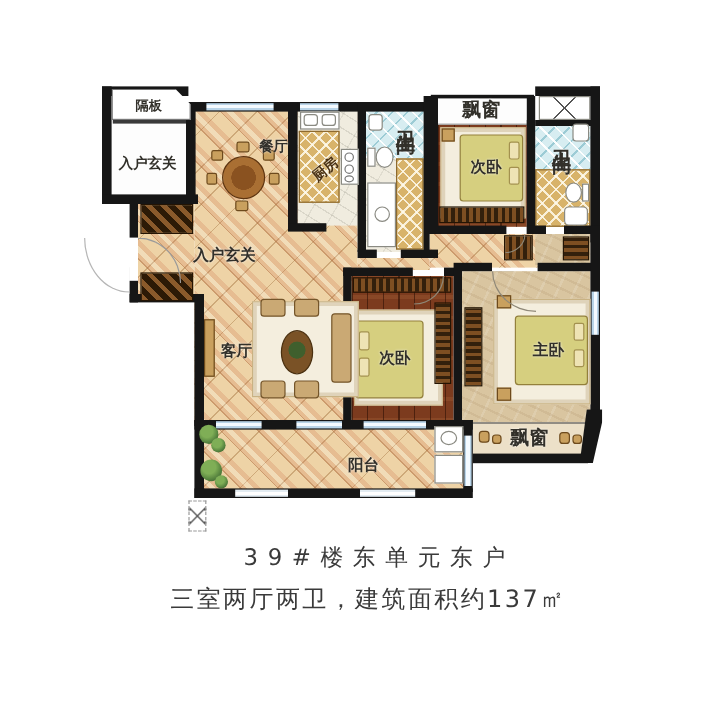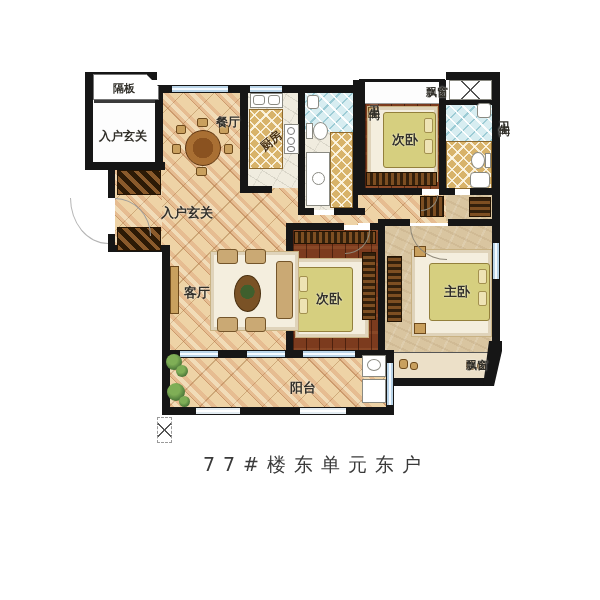--- a/index.html
+++ b/index.html
@@ -40,21 +40,21 @@
   .bed{background:#d6cf7f;border:1.5px solid #93803c;border-radius:3px;}
   .pillow{background:#eee3b4;border:1px solid #a3914f;border-radius:2px;}
   .fixture{background:#ffffff;border:1px solid #8a8a82;}
   .sofa{background:#caa974;border:1px solid #74552a;border-radius:3px;}
   .cab{background:#c9a05e;border:1px solid #6d4a1d;}
   .plant{border-radius:50%;background:radial-gradient(circle at 40% 35%,#7fae56 0 35%,#4e7a3a 70%,#35542a);}
   .arc{border:0;}
   .lbl{font-weight:600;font-size:12px;line-height:1;color:#32302a;transform:translate(-50%,-50%);
        white-space:nowrap;text-shadow:0 0 2px rgba(255,255,255,.85);}
   .lbl.big{font-size:13px;font-family:Liberation Serif, serif;}
-  .lbl.small{font-size:11px;margin-left:36px;}
+  .lbl.small{font-size:16px;}
   .lbl.vert{writing-mode:vertical-rl;text-orientation:upright;transform:translate(-50%,0);letter-spacing:2px;}
   .cap{left:0;right:0;text-align:center;color:#3a3a3a;font-weight:500;}
   .shaftX{background-image:
     linear-gradient(45deg, transparent calc(50% - .8px), #555 calc(50% - .8px) calc(50% + .8px), transparent calc(50% + .8px)),
     linear-gradient(-45deg, transparent calc(50% - .8px), #555 calc(50% - .8px) calc(50% + .8px), transparent calc(50% + .8px));}
 </style>
 </head>
 <body>
 
 <div id="stage">
@@ -226,15 +226,16 @@
   <div class="lbl small" style="left:401px;top:92px;">飘窗</div>
   <div class="lbl big" style="left:405px;top:139px;">次卧</div>
   <div class="lbl vert small" style="left:468px;top:112px;">卫生间</div>
   <div class="lbl big" style="left:187px;top:212px;">入户玄关</div>
   <div class="lbl big" style="left:197px;top:292px;">客厅</div>
   <div class="lbl big" style="left:329px;top:298px;">次卧</div>
   <div class="lbl big" style="left:457px;top:291px;">主卧</div>
   <div class="lbl small" style="left:441px;top:365px;">飘窗</div>
   <div class="lbl big" style="left:283px;top:387px;margin-left:20px;">阳台</div>
 
-  <div class="cap" style="top:452px;font-size:19px;letter-spacing:8px;padding-left:32px;">77#楼东单元东户</div>
+  <div class="cap" style="top:452px;font-size:19px;letter-spacing:8px;padding-left:32px;">39#楼东单元东户</div>
+  <div class="cap" style="top:486px;font-size:20px;letter-spacing:2px;padding-left:14px;">三室两厅两卫，建筑面积约137㎡</div>
 
 </div>
 
 </body></html>

